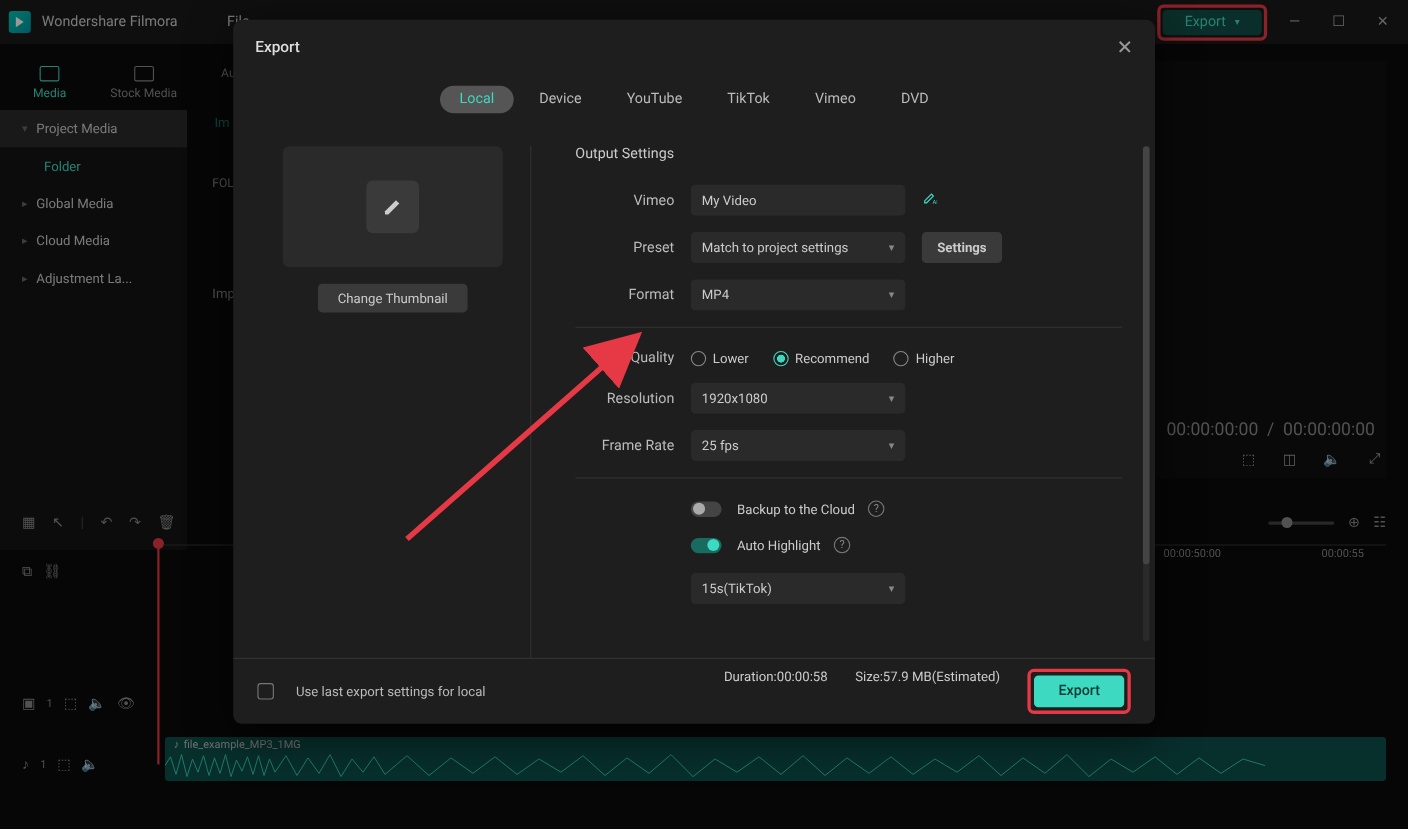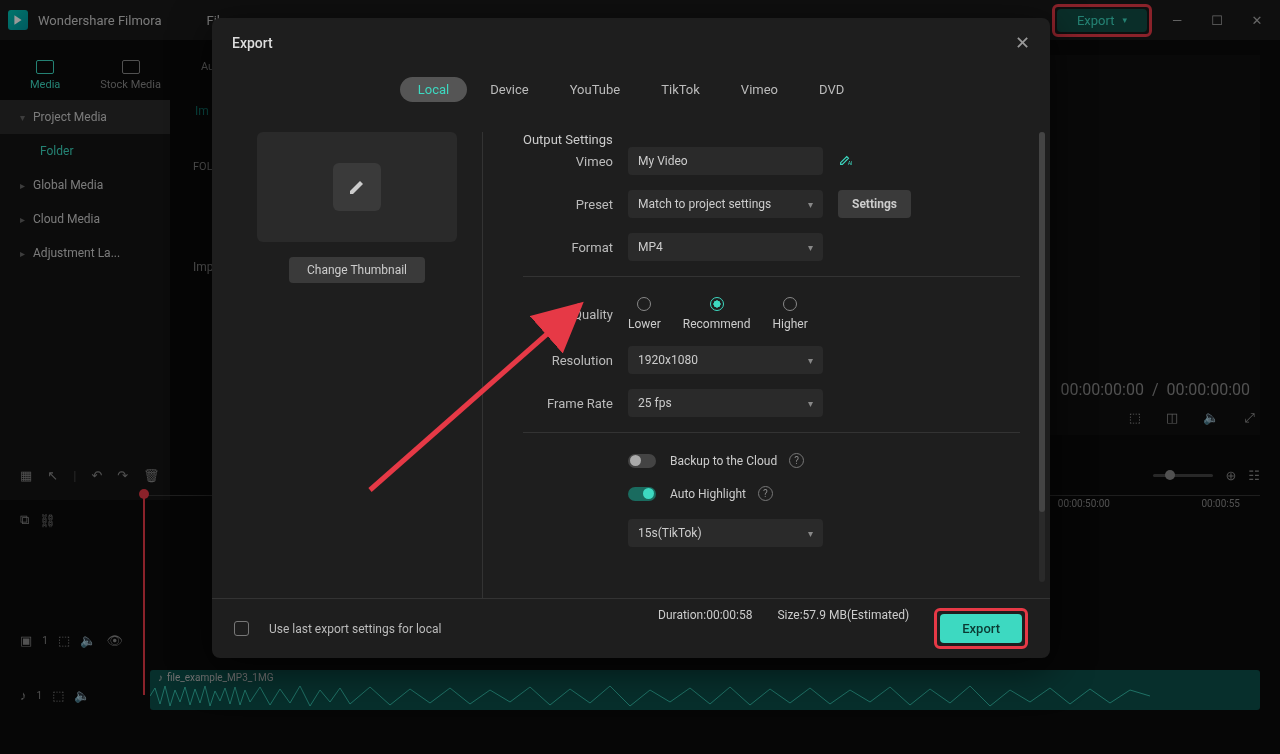--- a/index.html
+++ b/index.html
@@ -54,32 +54,32 @@
 
 .modal-body { flex:1; display:flex; padding:20px 30px 0 30px; position:relative; overflow:hidden; }
 .left-col { width:230px; display:flex; flex-direction:column; align-items:center; }
 .thumb { width:200px; height:110px; background:#2a2a2a; border-radius:6px; display:flex; align-items:center; justify-content:center; margin-bottom:15px; }
 .thumb-inner { width:48px; height:48px; background:#3a3a3a; border-radius:6px; display:flex; align-items:center; justify-content:center; }
 .thumb-btn { background:#3a3a3a; color:#ccc; border:none; padding:6px 18px; border-radius:4px; font-size:12px; cursor:pointer; }
 
 .right-col { flex:1; padding-left:40px; border-left:1px solid #333; margin-left:10px; position:relative; }
 .scroll-track { position:absolute; right:-25px; top:0; width:6px; height:450px; background:#2a2a2a; border-radius:3px; }
 .scroll-thumb { width:6px; height:380px; background:#444; border-radius:3px; }
-.section-title { color:#ccc; font-size:13px; }
+.section-title { color:#ccc; font-size:13px; margin-bottom:20px; }
 .row { display:flex; align-items:center; margin-bottom:15px; }
 .row-label { width:105px; text-align:right; color:#bbb; font-size:13px; padding-right:15px; }
 .input-box { width:195px; background:#2a2a2a; border:none; color:#ccc; padding:7px 10px; border-radius:4px; font-size:12px; }
 .select-box { width:195px; background:#2a2a2a; color:#ccc; padding:7px 10px; border-radius:4px; display:flex; align-items:center; justify-content:space-between; cursor:pointer; font-size:12px; }
 .sel-chev { color:#888; font-size:10px; }
 .row-icon { margin-left:15px; color:#3dd9c1; cursor:pointer; }
 .settings-btn { margin-left:15px; background:#3a3a3a; color:#ccc; border:none; padding:7px 14px; border-radius:4px; font-size:12px; cursor:pointer;font-weight:bold; }
 .divider { height:1px; background:#333; margin:15px 0 20px 0; }
 
 .radio-group { display:flex; gap:22px; align-items:center; }
-.radio { display:flex; align-items:center; gap:6px; cursor:pointer; font-size:12px; color:#ccc;flex-direction:column; }
+.radio { display:flex; align-items:center; gap:6px; cursor:pointer; font-size:12px; color:#ccc; }
 .radio-circle { width:14px; height:14px; border:1.5px solid #888; border-radius:50%; }
 .radio.sel .radio-circle { border-color:#3dd9c1; background:radial-gradient(circle,#3dd9c1 40%,transparent 45%); }
 
 .toggle-row { display:flex; align-items:center; margin-bottom:18px; padding-left:105px; }
 .toggle { width:28px; height:14px; background:#444; border-radius:8px; position:relative; cursor:pointer; margin-right:14px; }
 .toggle-knob { width:11px; height:11px; background:#aaa; border-radius:50%; position:absolute; top:1.5px; left:2px; }
 .toggle.on { background:#1a6b5f; }
 .toggle.on .toggle-knob { background:#3dd9c1; left:15px; }
 .toggle-label { color:#ccc; font-size:12px; margin-right:12px; }
 .help { width:15px; height:15px; border:1px solid #777; border-radius:50%; display:flex; align-items:center; justify-content:center; font-size:10px; color:#888; }

